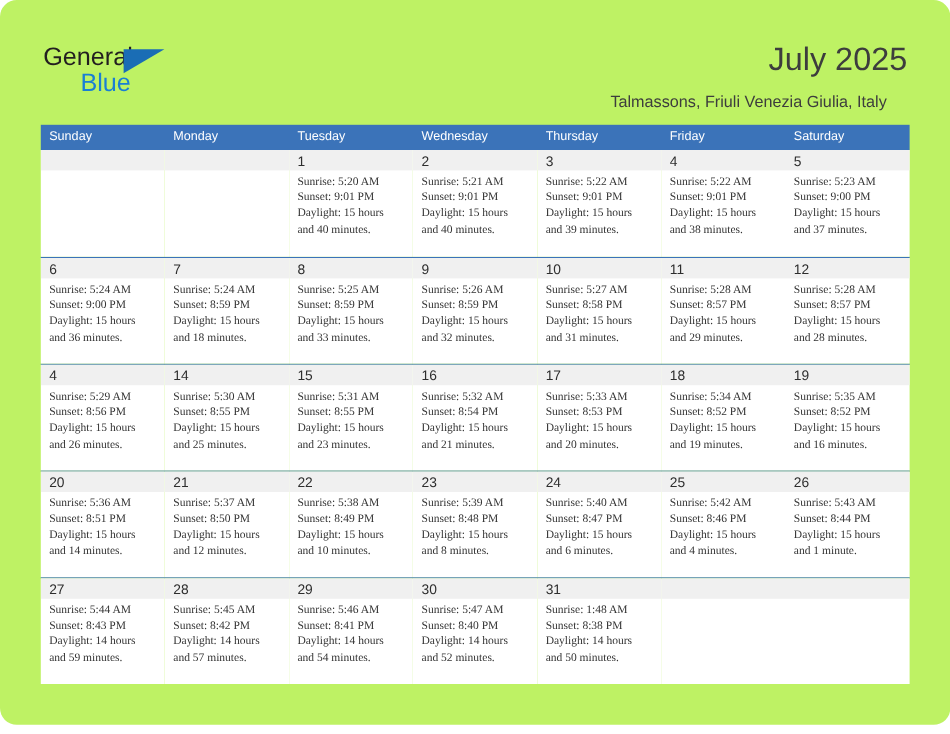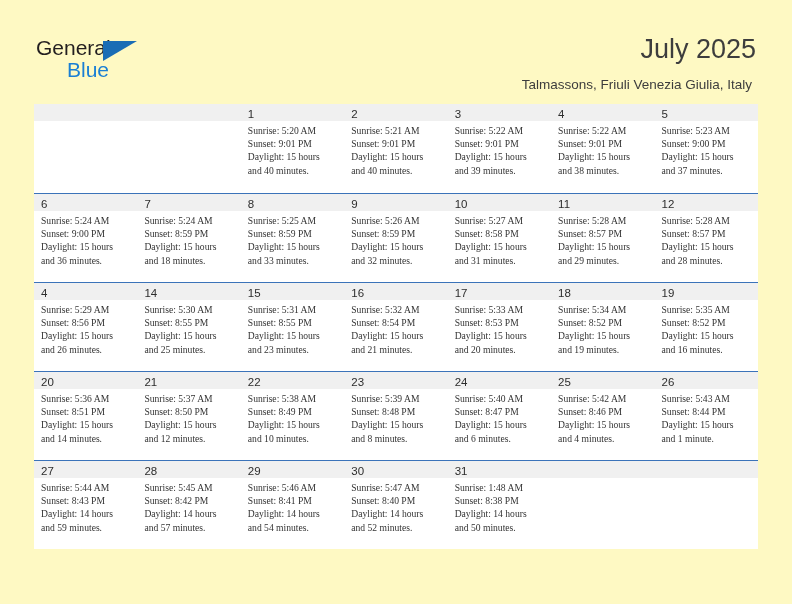--- a/index.html
+++ b/index.html
@@ -6,22 +6,23 @@
   html, body {
     margin: 0; padding: 0;
     width: 792px; height: 612px;
     background: #ffffff;
     font-family: "Liberation Sans", sans-serif;
     -webkit-font-smoothing: antialiased;
   }
   #page {
     position: relative;
     width: 792px; height: 604px;
-    background: #fef9c3;
+    background: #bef264;
     overflow: hidden;
+    border-radius: 14px;
   }
 
   
   .top {
     position: absolute;
     left: 0; right: 0; top: 0;
     height: 100px;
   }
   .logo {
     position: absolute;
@@ -55,21 +56,21 @@
     right: 36px; top: 33px;
     font-size: 27px;
     color: #3d3d3d;
     text-align: right;
     white-space: nowrap;
     line-height: 32px;
     margin-left: 19px;
   }
   .subtitle {
     position: absolute;
-    right: 40px; top: 77px;
+    right: 53px; top: 77px;
     font-size: 13.5px;
     color: #3d3d3d;
     text-align: right;
     white-space: nowrap;
     line-height: 16px;
   }
 
   
   .cal {
     position: absolute;
@@ -135,20 +136,29 @@
       <span class="logo-general">General</span>
       <span class="logo-tri"></span>
       <span class="logo-blue">Blue</span>
     </div>
 
     <div class="title">July 2025</div>
     <div class="subtitle">Talmassons, Friuli Venezia Giulia, Italy</div>
   </div>
 
   <div class="cal">
+    <div class="weekdays" id="weekday-row">
+        <div class="weekday">Sunday</div>
+        <div class="weekday">Monday</div>
+        <div class="weekday">Tuesday</div>
+        <div class="weekday">Wednesday</div>
+        <div class="weekday">Thursday</div>
+        <div class="weekday">Friday</div>
+        <div class="weekday">Saturday</div>
+      </div>
     <div id="weeks-container">
         <div class="week">
           <div class="cell empty">
             <div class="daynum-band"><span class="daynum"></span></div>
           </div>
           <div class="cell empty">
             <div class="daynum-band"><span class="daynum"></span></div>
           </div>
           <div class="cell">
             <div class="daynum-band"><span class="daynum">1</span></div>

